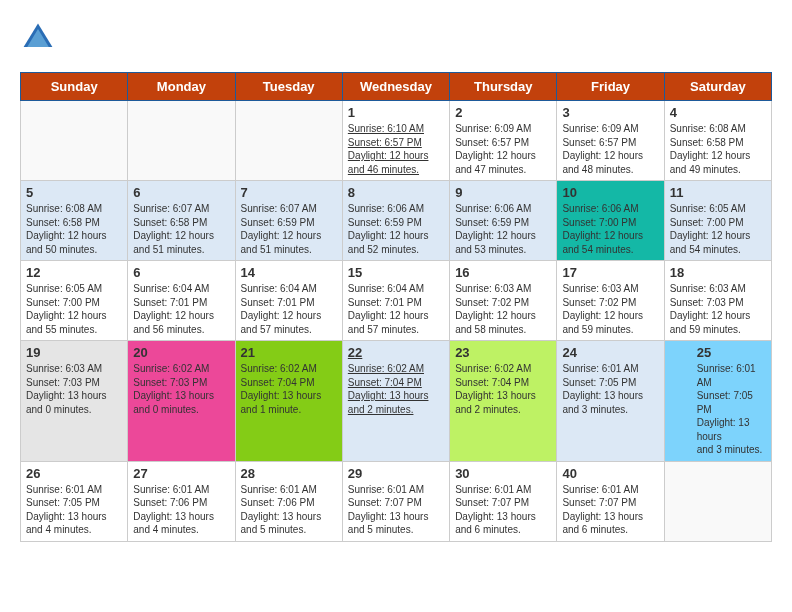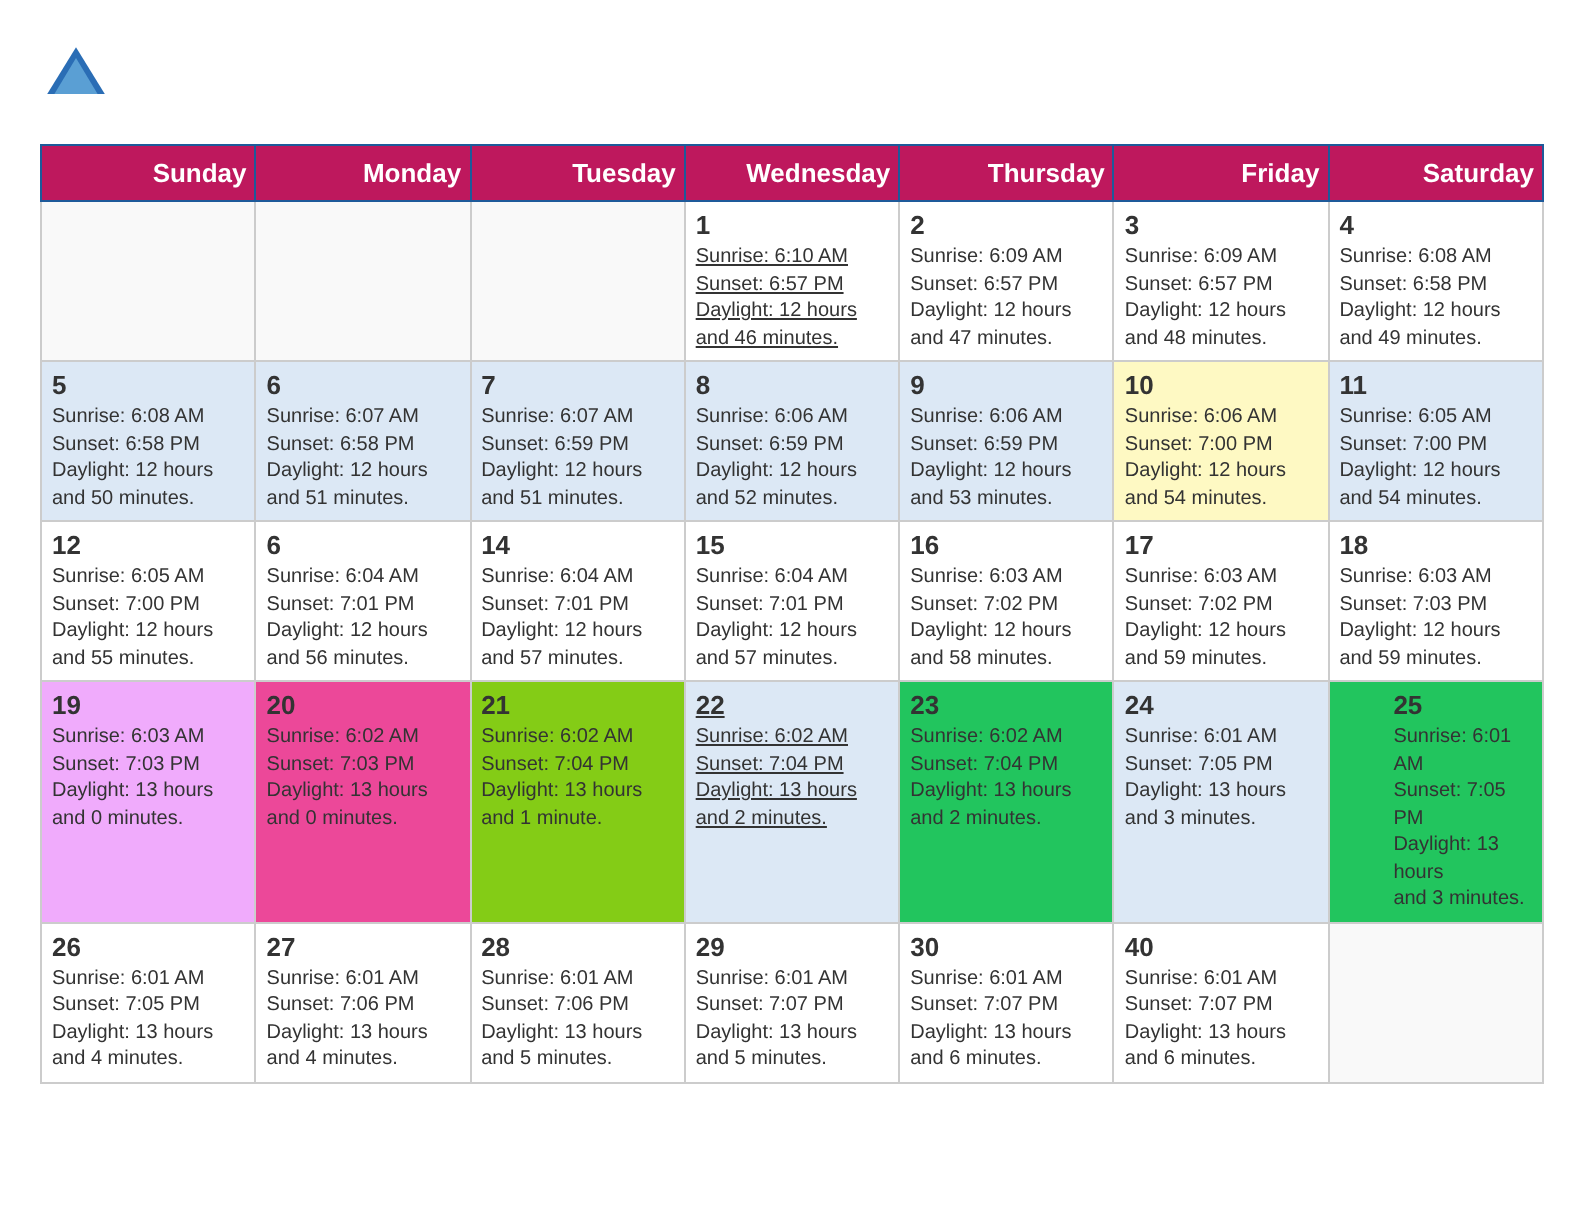--- a/index.html
+++ b/index.html
@@ -51,26 +51,26 @@
     .location {
       font-size: 16px;
       color: #555;
     }
     .calendar {
       width: 100%;
       border-collapse: collapse;
       border: 1px solid #ccc;
     }
     .calendar th {
-      background-color: #be185d;
+      background-color: #c2410c;
       color: white;
       padding: 6px 4px;
       font-size: 13px;
       font-weight: bold;
-      text-align: right;
+      text-align: center;
       border: 1px solid #1e5a9a;
     }
     .calendar td {
       vertical-align: top;
       padding: 4px 5px;
       font-size: 10.5px;
       color: #333;
       border: 1px solid #ccc;
       width: calc(100% / 7);
       min-height: 80px;
@@ -192,21 +192,21 @@
 Daylight: 12 hours
 and 52 minutes.</div>
         </td>
         <td style="background-color: rgb(220, 232, 245);">
           <span class="day-number">9</span>
           <div class="day-info" style="white-space: pre-line;">Sunrise: 6:06 AM
 Sunset: 6:59 PM
 Daylight: 12 hours
 and 53 minutes.</div>
         </td>
-        <td style="background-color: #fef9c3;">
+        <td style="background-color: #14b8a6;">
           <span class="day-number">10</span>
           <div class="day-info" style="white-space: pre-line;">Sunrise: 6:06 AM
 Sunset: 7:00 PM
 Daylight: 12 hours
 and 54 minutes.</div>
         </td>
         <td style="background-color: rgb(220, 232, 245);">
           <span class="day-number">11</span>
           <div class="day-info" style="white-space: pre-line;">Sunrise: 6:05 AM
 Sunset: 7:00 PM
@@ -259,21 +259,21 @@
         </td>
         <td>
           <span class="day-number">18</span>
           <div class="day-info" style="white-space: pre-line;">Sunrise: 6:03 AM
 Sunset: 7:03 PM
 Daylight: 12 hours
 and 59 minutes.</div>
         </td>
       </tr>
       <tr>
-        <td style="background-color: #f0abfc;">
+        <td style="background-color: #e5e5e5;">
           <span class="day-number">19</span>
           <div class="day-info" style="white-space: pre-line;">Sunrise: 6:03 AM
 Sunset: 7:03 PM
 Daylight: 13 hours
 and 0 minutes.</div>
         </td>
         <td style="background-color: #ec4899;">
           <span class="day-number">20</span>
           <div class="day-info" style="white-space: pre-line;">Sunrise: 6:02 AM
 Sunset: 7:03 PM
@@ -287,35 +287,35 @@
 Daylight: 13 hours
 and 1 minute.</div>
         </td>
         <td style="background-color: rgb(220, 232, 245); text-decoration: underline;">
           <span class="day-number">22</span>
           <div class="day-info" style="white-space: pre-line;">Sunrise: 6:02 AM
 Sunset: 7:04 PM
 Daylight: 13 hours
 and 2 minutes.</div>
         </td>
-        <td style="background-color: #22c55e;">
+        <td style="background-color: #bef264;">
           <span class="day-number">23</span>
           <div class="day-info" style="white-space: pre-line;">Sunrise: 6:02 AM
 Sunset: 7:04 PM
 Daylight: 13 hours
 and 2 minutes.</div>
         </td>
         <td style="background-color: rgb(220, 232, 245);">
           <span class="day-number">24</span>
           <div class="day-info" style="white-space: pre-line;">Sunrise: 6:01 AM
 Sunset: 7:05 PM
 Daylight: 13 hours
 and 3 minutes.</div>
         </td>
-        <td style="background-color: #22c55e; padding-left: 32px;">
+        <td style="background-color: #7dd3fc; padding-left: 32px;">
           <span class="day-number">25</span>
           <div class="day-info" style="white-space: pre-line;">Sunrise: 6:01 AM
 Sunset: 7:05 PM
 Daylight: 13 hours
 and 3 minutes.</div>
         </td>
       </tr>
       <tr>
         <td>
           <span class="day-number">26</span>

